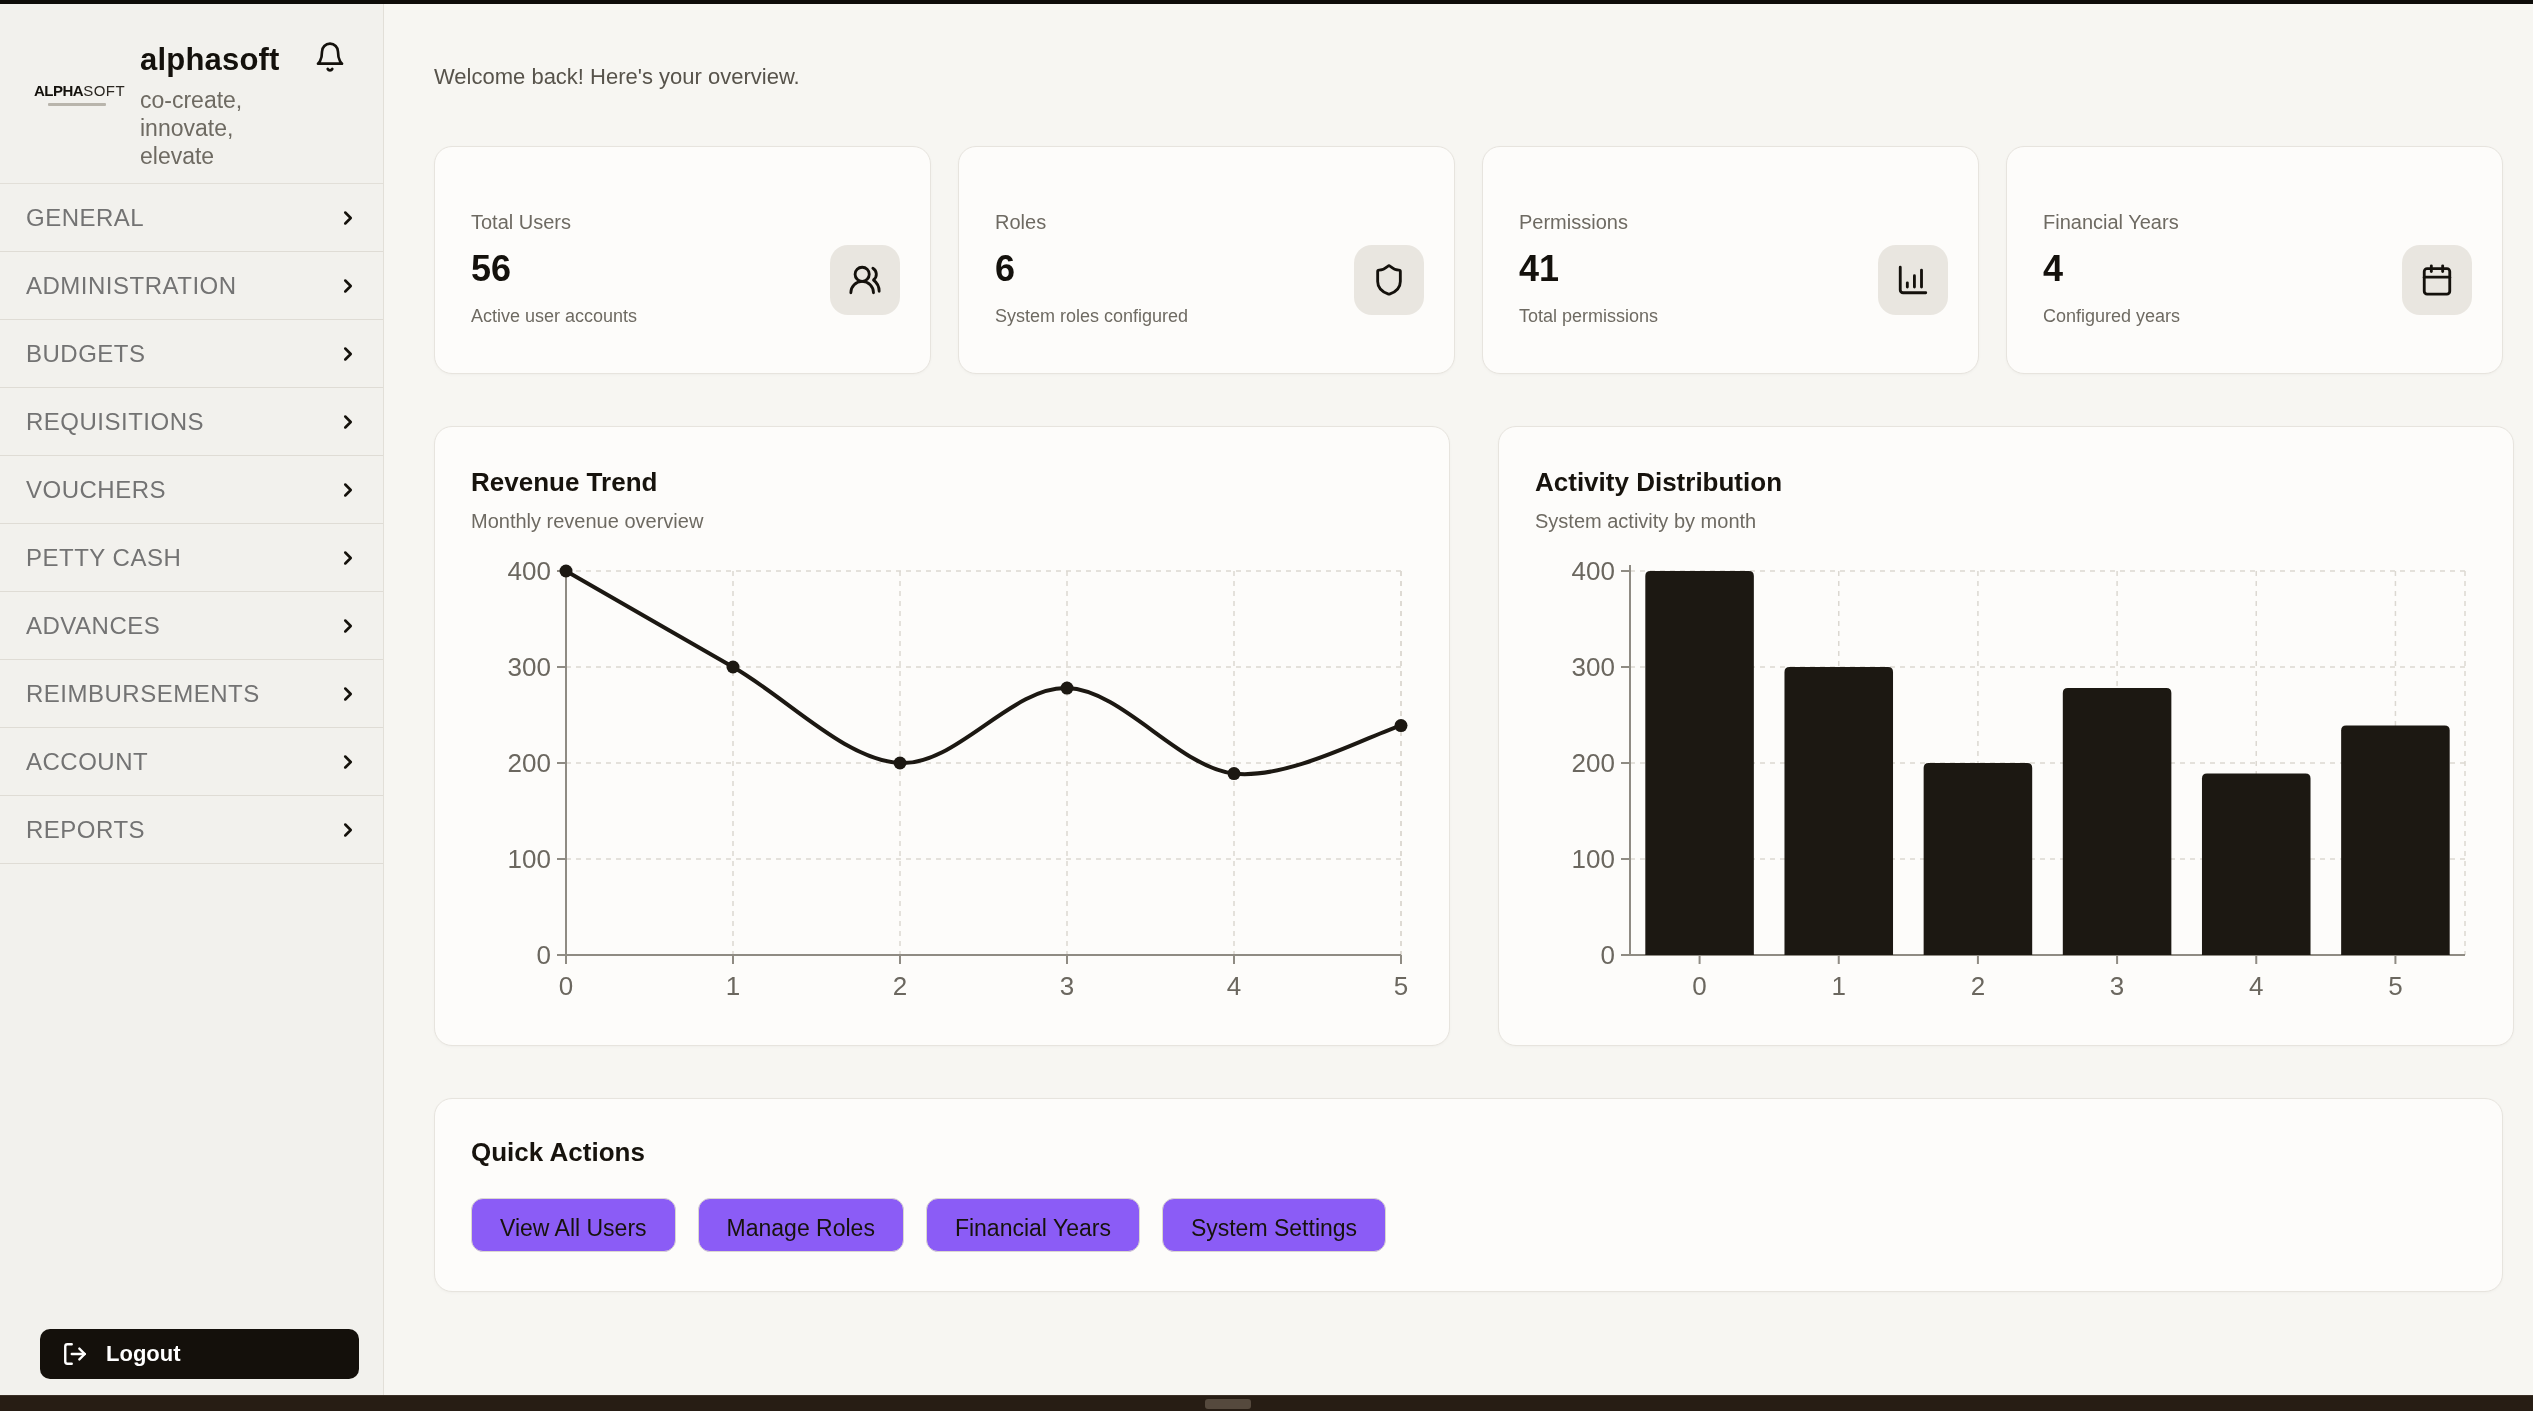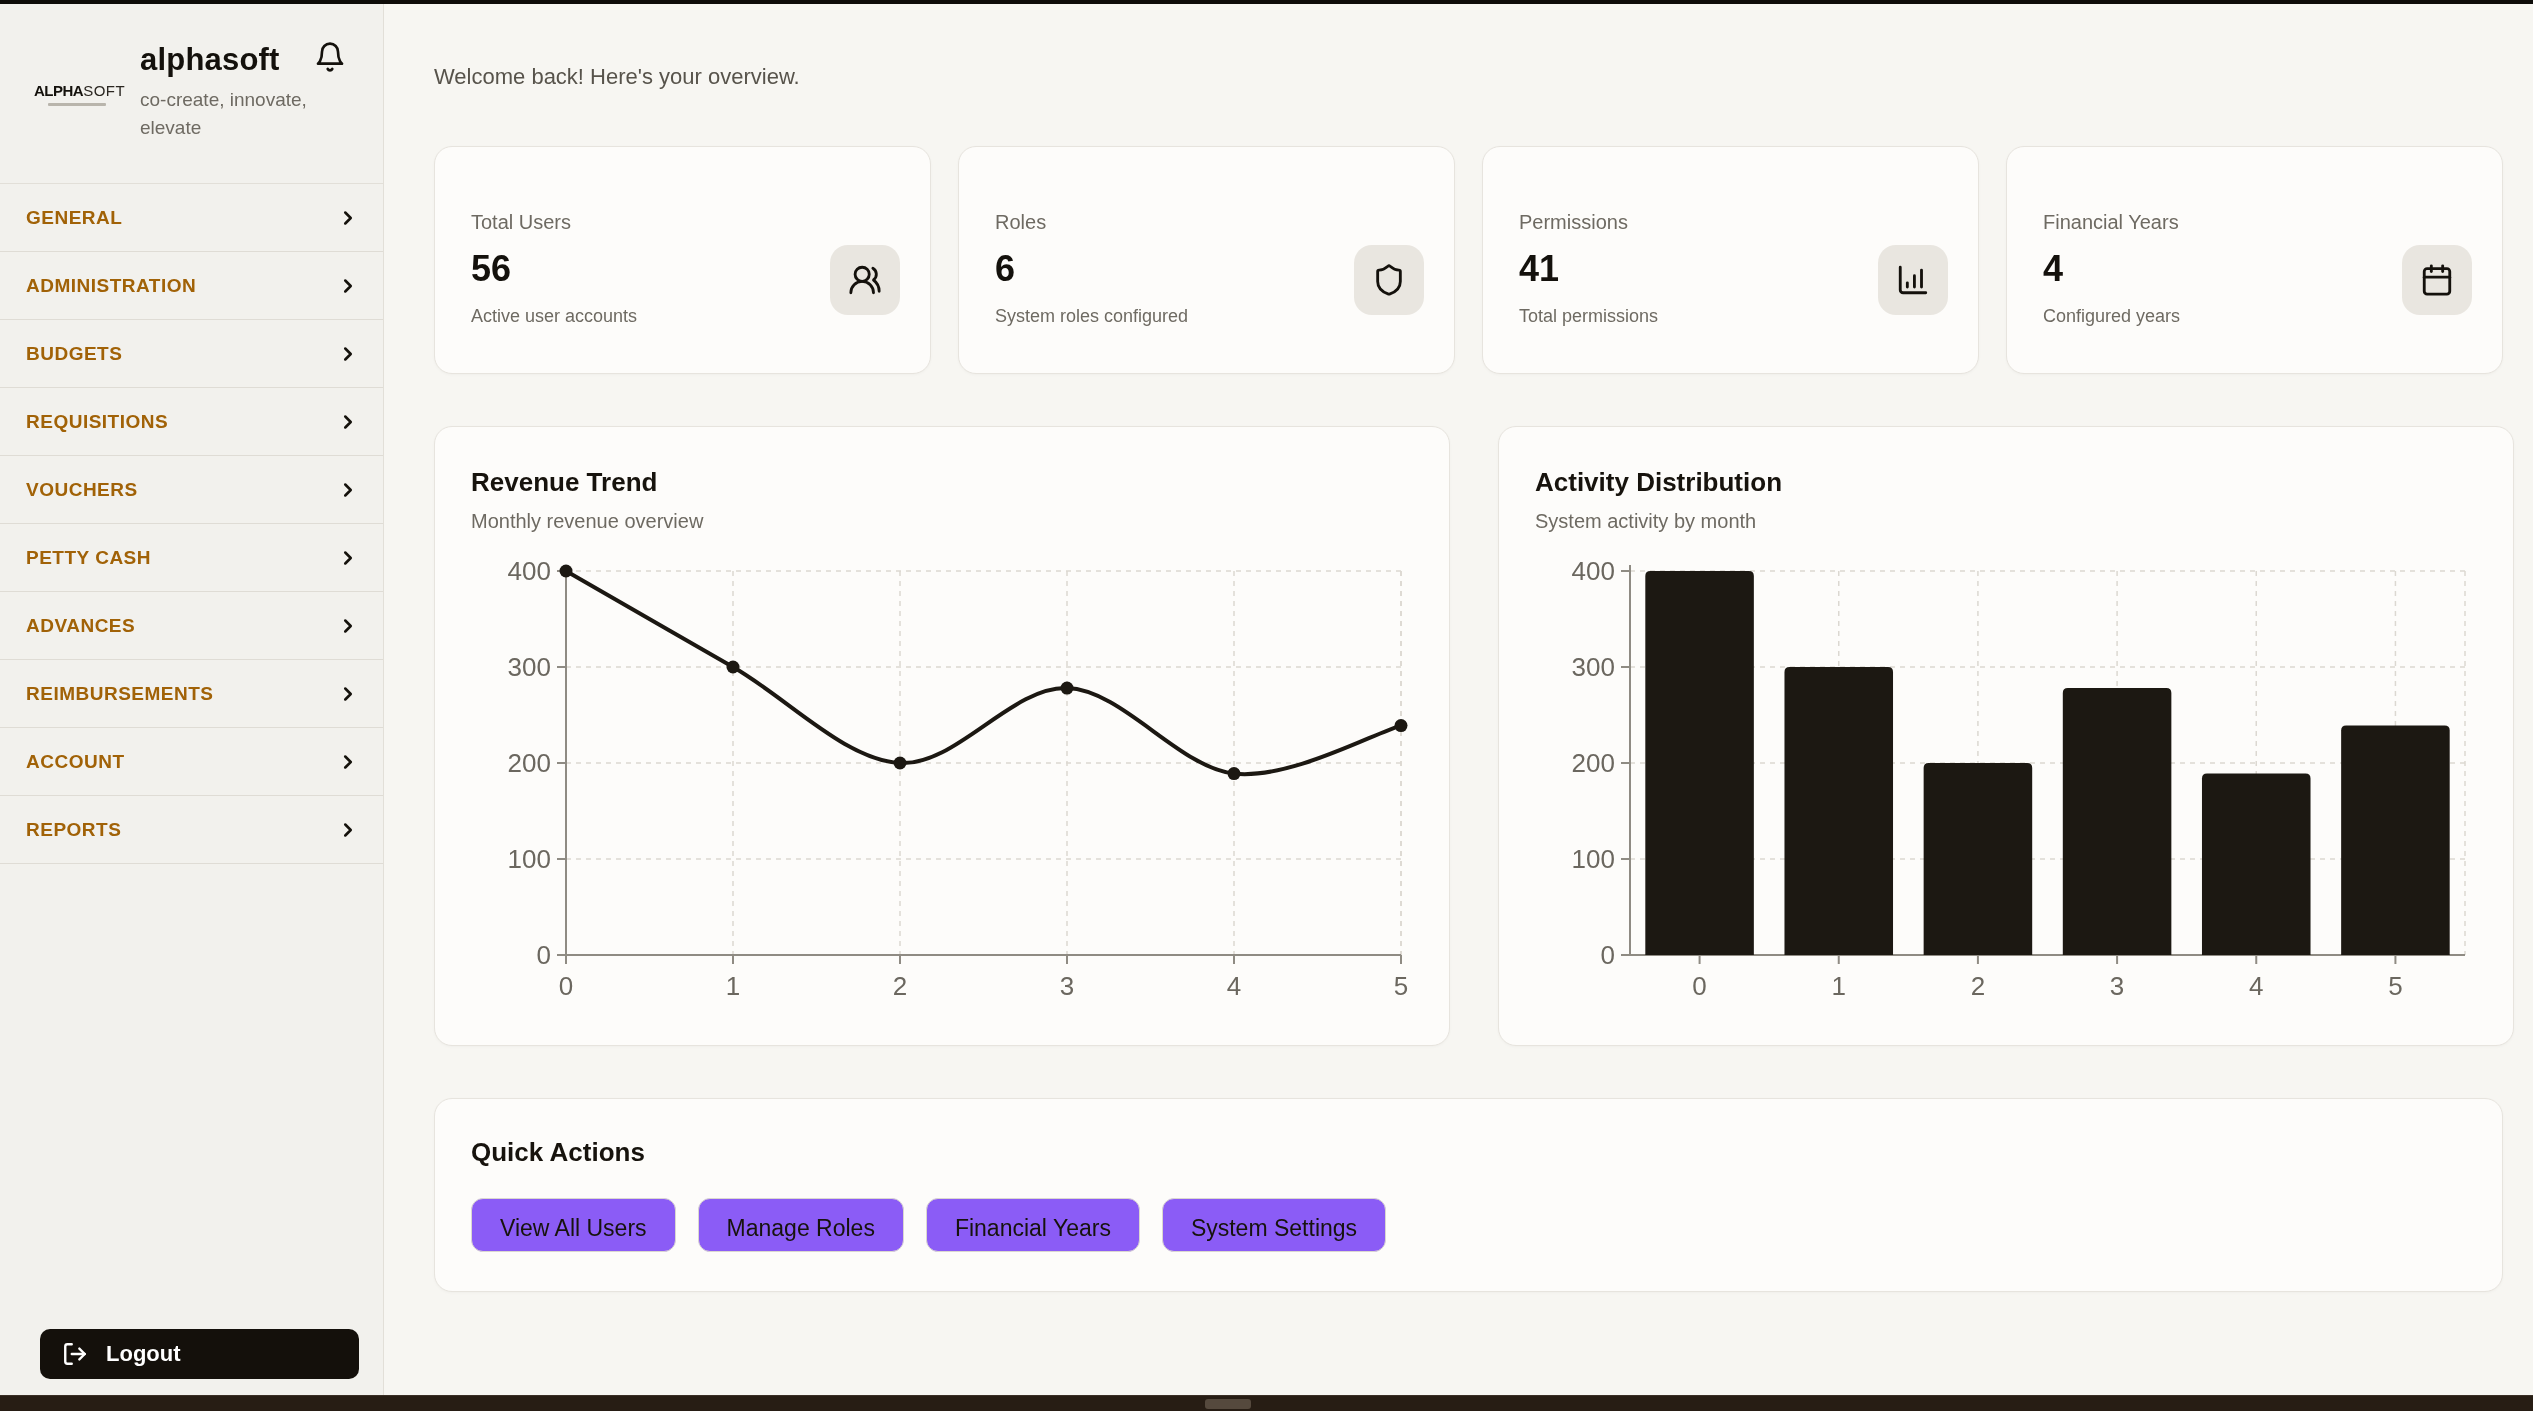--- a/index.html
+++ b/index.html
@@ -24,31 +24,31 @@
     height:184px; border-bottom:1px solid #e2dfd8;
     padding:42px 30px 0 34px; display:flex; align-items:flex-start; position:relative;
   }
   .logo-mark { margin-top:40px; width:96px; }
   .logo-text { font-size:15px; color:#14110c; white-space:nowrap; }
   .logo-text .lg-b { font-weight:700; letter-spacing:-0.5px; }
   .logo-text .lg-l { font-weight:400; letter-spacing:0.5px; color:#2a2620; }
   .logo-microline { width:58px; height:3px; background:#b9b5ac; margin:4px 0 0 14px; border-radius:1px; }
   .brand-text { margin-left:10px; }
   .brand-name { font-size:31px; font-weight:700; letter-spacing:0.2px; color:#14110c; }
-  .brand-tagline { font-size:19px; line-height:28px; color:#6e6a62; margin-top:8px; width:172px; }
+  .brand-tagline { font-size:23px; line-height:28px; color:#6e6a62; margin-top:8px; width:172px; }
   .bell-btn {
     position:absolute; right:36px; top:40px; width:34px; height:36px;
     color:#14110c; cursor:pointer; background:none; border:none;
   }
   .nav { display:flex; flex-direction:column; }
   .nav-item {
     height:68px; display:flex; align-items:center; justify-content:space-between;
     padding:0 24px 0 26px; border-bottom:1px solid #dfdcd5; cursor:pointer;
   }
-  .nav-label { font-size:19px; font-weight:700; letter-spacing:0.5px; color:#a16207; }
+  .nav-label { font-size:24px; font-weight:400; letter-spacing:0.5px; color:#737373; }
   .nav-chevron { color:#15120c; display:flex; }
   .logout-btn {
     position:absolute; left:40px; right:24px; bottom:16px; height:50px;
     background:#14100b; color:#ffffff; border:none; border-radius:10px;
     display:flex; align-items:center; gap:18px; padding-left:22px;
     font-family:inherit; font-size:22px; font-weight:600; cursor:pointer;
   }
 
   
   .main { flex:1; padding:46px 20px 0 50px; }

